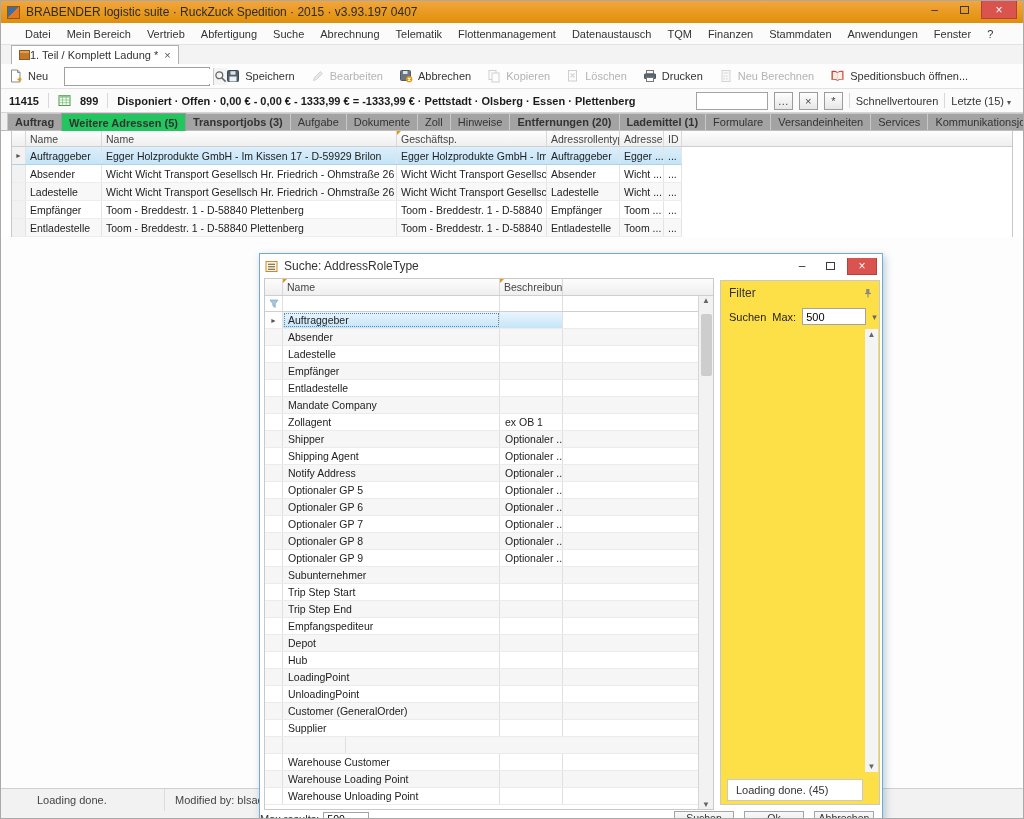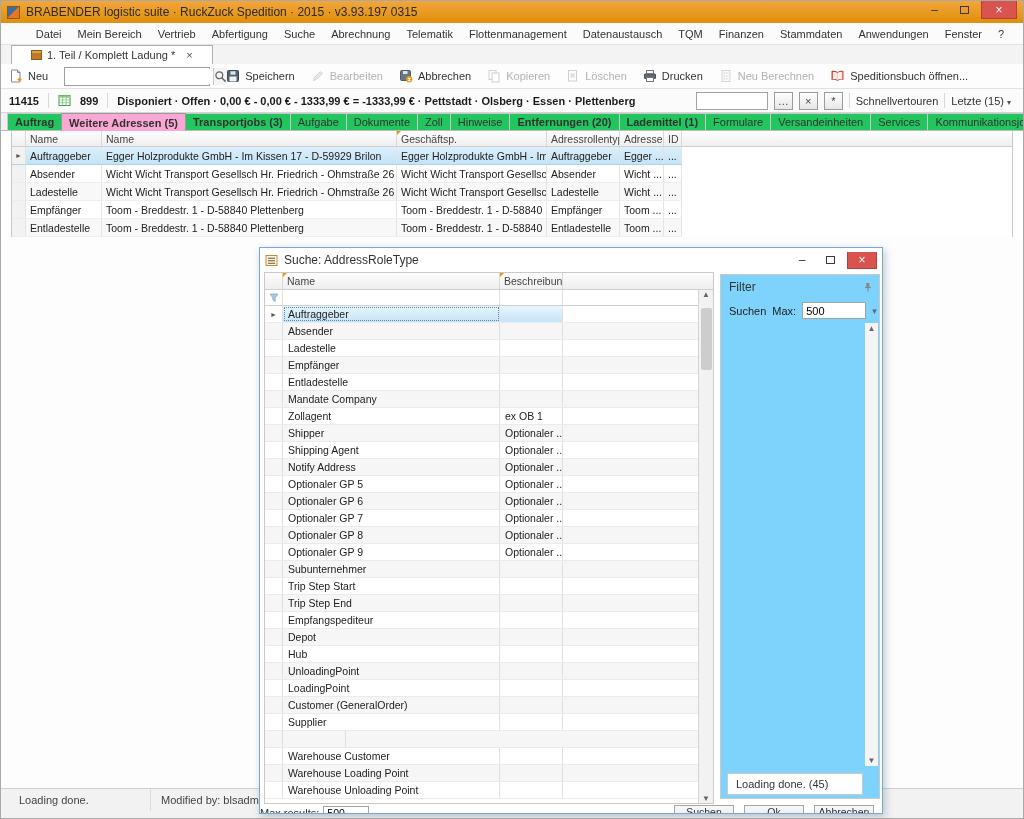--- a/index.html
+++ b/index.html
@@ -14,27 +14,27 @@
               background:linear-gradient(135deg,#3a6ea5 48%,#e87722 48%); }
   .win-title { flex:1; font-size:12px; color:#2b2b2b; white-space:nowrap; overflow:hidden; }
   .winbtns { display:flex; align-items:flex-start; gap:3px; height:100%; padding-top:0; }
   .wbtn { width:27px; height:18px; display:flex; align-items:center; justify-content:center;
           font-size:12px; color:#333; cursor:default; }
   .wbtn.close { width:36px; background:#d9534f; color:#fff; border:1px solid #b83e3a; border-top:none; font-size:12px; }
   .maxbox { width:9px; height:8px; border:1px solid #3a3a3a; display:inline-block; }
 
   
   .menubar { height:22px; display:flex; align-items:center; background:#fbfbfb;
-             border-bottom:1px solid #e3e3e3; padding-left:16px;justify-content:center; }
+             border-bottom:1px solid #e3e3e3; padding-left:16px; }
   .menu-item { padding:3px 8px; color:#333; white-space:nowrap; }
 
   
   .tabrow { height:19px; background:#f3f3f3; display:flex; align-items:flex-end; padding-left:10px; }
   .doc-tab { height:19px; background:#fff; border:1px solid #b0b0b0; border-bottom:none;
-             display:flex; align-items:center; gap:5px; padding:0 19px; }
+             display:flex; align-items:center; padding:0 7px; }
   .pkg-icon { width:11px; height:10px; border:1px solid #8a5a20;
               background:linear-gradient(#e3a04a 30%,#c2772a 30%); }
   .doc-tab .lbl { color:#333; }
   .doc-tab .x { color:#555; font-size:11px; margin-left:6px; }
 
   
   .toolbar { height:25px; background:#fdfdfd; border-bottom:1px solid #e2e2e2;
              display:flex; align-items:center; padding-left:8px; gap:16px; }
   .tbtn { display:flex; align-items:center; gap:5px; color:#333; white-space:nowrap; }
   .tbtn.disabled { color:#b3b3b3; }
@@ -53,23 +53,23 @@
   .ib-right { margin-left:auto; display:flex; align-items:center; gap:6px; padding-right:4px; }
   .ib-input { width:72px; height:18px; border:1px solid #a3a3a3; font:11px "Liberation Sans",sans-serif; padding:0 3px; }
   .sq-btn { width:19px; height:18px; border:1px solid #9c9c9c; background:linear-gradient(#fefefe,#e7e7e7);
             display:flex; align-items:center; justify-content:center; color:#444; font-size:11px; }
   .link { color:#333; white-space:nowrap;text-align:center; }
 
   
   .tabstrip { height:18px; background:#f0f0f0; display:flex; align-items:flex-end; padding-left:6px;
               border-bottom:1px solid #bdbdbd; }
   .ptab { height:17px; display:flex; align-items:center; padding:0 7px; border:1px solid #c8c8c8;
-          border-bottom:none; background:#22c55e; color:#333; white-space:nowrap; margin-right:-1px; }
+          border-bottom:none; background:#a3a3a3; color:#333; white-space:nowrap; margin-right:-1px; }
   .ptab.b { font-weight:bold; }
-  .ptab.active { background:#f9a8d4; border-color:#9a9a9a; height:18px; margin-bottom:-1px; z-index:2;margin-top:13px; }
+  .ptab.active { background:#22c55e; border-color:#9a9a9a; height:18px; margin-bottom:-1px; z-index:2;margin-top:13px; }
 
   
   .grid { margin:0 10px; border:1px solid #c9c9c9; border-top:none; background:#fff; font-size:10.5px; }
   .g-head { display:flex; height:16px; background:linear-gradient(#fdfdfd,#efefef); border-bottom:1px solid #cfcfcf; color:#444; }
   .g-head .cell { position:relative; display:flex; align-items:center; padding-left:4px;
                   border-right:1px solid #d8d8d8; overflow:hidden; white-space:nowrap; }
   .hmark { position:absolute; top:0; left:0; width:0; height:0;
            border-left:4px solid #e8940c; border-bottom:4px solid transparent; }
   .g-row { display:flex; height:18px; width:670px; border-bottom:1px solid #ededed; background:#fff; }
   .g-row:nth-child(even) { background:#f8f8f8; }
@@ -80,24 +80,24 @@
   .mg-c0 { width:14px; } .mg-c1 { width:76px; } .mg-c2 { width:295px; } .mg-c3 { width:150px; }
   .mg-c4 { width:73px; } .mg-c5 { width:44px; } .mg-c6 { width:18px; }
   .fill { flex:1; border-right:none !important; }
 
   .workspace { position:absolute; left:0; right:0; top:236px; bottom:30px; background:#fdfdfd; }
 
   
   .statusbar { position:absolute; left:0; right:0; bottom:0; height:30px; background:#f2f2f2;
                border-top:1px solid #cfcfcf; display:flex; align-items:flex-start; color:#444; }
   .statusbar .cell { height:22px; line-height:22px; border-right:1px solid #dcdcdc; padding:0 10px; white-space:nowrap; }
-  .statusbar .c1 { width:150px; padding-left:18px; }
-
-  
-  .dialog { position:absolute; left:258px; top:246px; width:624px; height:567px; background:#fff;
+  .statusbar .c1 { width:164px; padding-left:36px; }
+
+  
+  .dialog { position:absolute; left:258px; top:252px; width:624px; height:567px; background:#fff;
             border:1px solid #76a9ce; box-shadow:2px 3px 8px rgba(40,80,120,.30); z-index:10; overflow:hidden; }
   .dlg-title { height:24px; display:flex; align-items:center; padding:0 5px; gap:6px; background:#fff; }
   .dlg-title .t { flex:1; font-size:12px; color:#333; white-space:nowrap; }
   .dlg-title .wbtn { height:17px; width:22px; }
   .dlg-title .wbtn.close { width:30px; }
 
   .dgrid { position:absolute; left:4px; top:24px; width:450px; height:532px; border:1px solid #c9c9c9; background:#fff; font-size:10.5px; }
   .dg-head { display:flex; height:17px; background:linear-gradient(#fdfdfd,#efefef); border-bottom:1px solid #cfcfcf; color:#444; }
   .dg-head .cell { position:relative; display:flex; align-items:center; padding-left:4px; border-right:1px solid #d8d8d8;
                    white-space:nowrap; overflow:hidden; }
@@ -110,21 +110,21 @@
                  overflow:hidden; white-space:nowrap; }
   .d-row .ind { justify-content:center; padding-left:0; font-size:7px; color:#555; }
   .d-row.sel .dg-c1, .d-row.sel .dg-c2 { background:linear-gradient(#e9f5fd,#c5e5f8); }
   .d-row.sel .dg-c1 { outline:1px dotted #5a87a8; outline-offset:-2px; }
   .dg-c0 { width:18px; } .dg-c1 { width:217px; } .dg-c2 { width:63px; }
 
   .dscroll { position:absolute; right:0; top:17px; bottom:0; width:15px; background:#f2f2f2; border-left:1px solid #d5d5d5;
              display:flex; flex-direction:column; align-items:center; justify-content:space-between; color:#666; font-size:8px; }
   .dscroll .thumb { position:absolute; top:18px; left:2px; width:11px; height:62px; background:#cdcdcd; border-radius:2px; }
 
-  .fpanel { position:absolute; left:460px; top:26px; width:160px; height:525px; border:1px solid #c9c9c9; background:#7dd3fc; }
+  .fpanel { position:absolute; left:460px; top:26px; width:160px; height:525px; border:1px solid #c9c9c9; background:#fde047; }
   .fpanel .head { display:flex; align-items:center; padding:5px 6px 2px 8px; }
   .fpanel .head .t { flex:1; font-size:12px; color:#333; }
   .frow { display:flex; align-items:center; gap:6px; padding:6px 4px 0 8px; }
   .frow input { width:64px; height:17px; border:1px solid #a3a3a3; font:11px "Liberation Sans",sans-serif; padding:0 3px; }
   .fchev { color:#666; font-size:9px; margin-left:auto; padding-right:2px; }
   .fscroll { position:absolute; right:1px; top:48px; bottom:32px; width:13px; background:#f4f4f4;
              display:flex; flex-direction:column; align-items:center; justify-content:space-between;
              color:#666; font-size:8px; padding:1px 0; }
   .fstatus { position:absolute; left:6px; right:16px; bottom:3px; height:22px; line-height:20px;
              border:1px solid #c9c9c9; padding-left:8px; font-size:11px; color:#333; background:#fff; }
@@ -139,21 +139,21 @@
 
   svg { display:block; }
 </style>
 </head>
 <body>
 
 <div class="app">
 
   <div class="titlebar">
     <div class="app-icon"></div>
-    <div class="win-title">BRABENDER logistic suite · RuckZuck Spedition · 2015 · v3.93.197 0315</div>
+    <div class="win-title">BRABENDER logistic suite · RuckZuck Spedition · 2015 · v3.93.197 0407</div>
     <div class="winbtns">
       <div class="wbtn">–</div>
       <div class="wbtn">
           <span class="maxbox"></span>
         </div>
       <div class="wbtn close">×</div>
     </div>
   </div>
 
   <div class="menubar">
@@ -593,27 +593,27 @@
             <div class="cell fill"></div>
           </div>
           <div class="d-row">
             <div class="cell ind dg-c0"></div>
             <div class="cell dg-c1">Hub</div>
             <div class="cell dg-c2"></div>
             <div class="cell fill"></div>
           </div>
           <div class="d-row">
             <div class="cell ind dg-c0"></div>
+            <div class="cell dg-c1">LoadingPoint</div>
+            <div class="cell dg-c2"></div>
+            <div class="cell fill"></div>
+          </div>
+          <div class="d-row">
+            <div class="cell ind dg-c0"></div>
             <div class="cell dg-c1">UnloadingPoint</div>
-            <div class="cell dg-c2"></div>
-            <div class="cell fill"></div>
-          </div>
-          <div class="d-row">
-            <div class="cell ind dg-c0"></div>
-            <div class="cell dg-c1">LoadingPoint</div>
             <div class="cell dg-c2"></div>
             <div class="cell fill"></div>
           </div>
           <div class="d-row">
             <div class="cell ind dg-c0"></div>
             <div class="cell dg-c1">Customer (GeneralOrder)</div>
             <div class="cell dg-c2"></div>
             <div class="cell fill"></div>
           </div>
           <div class="d-row">

